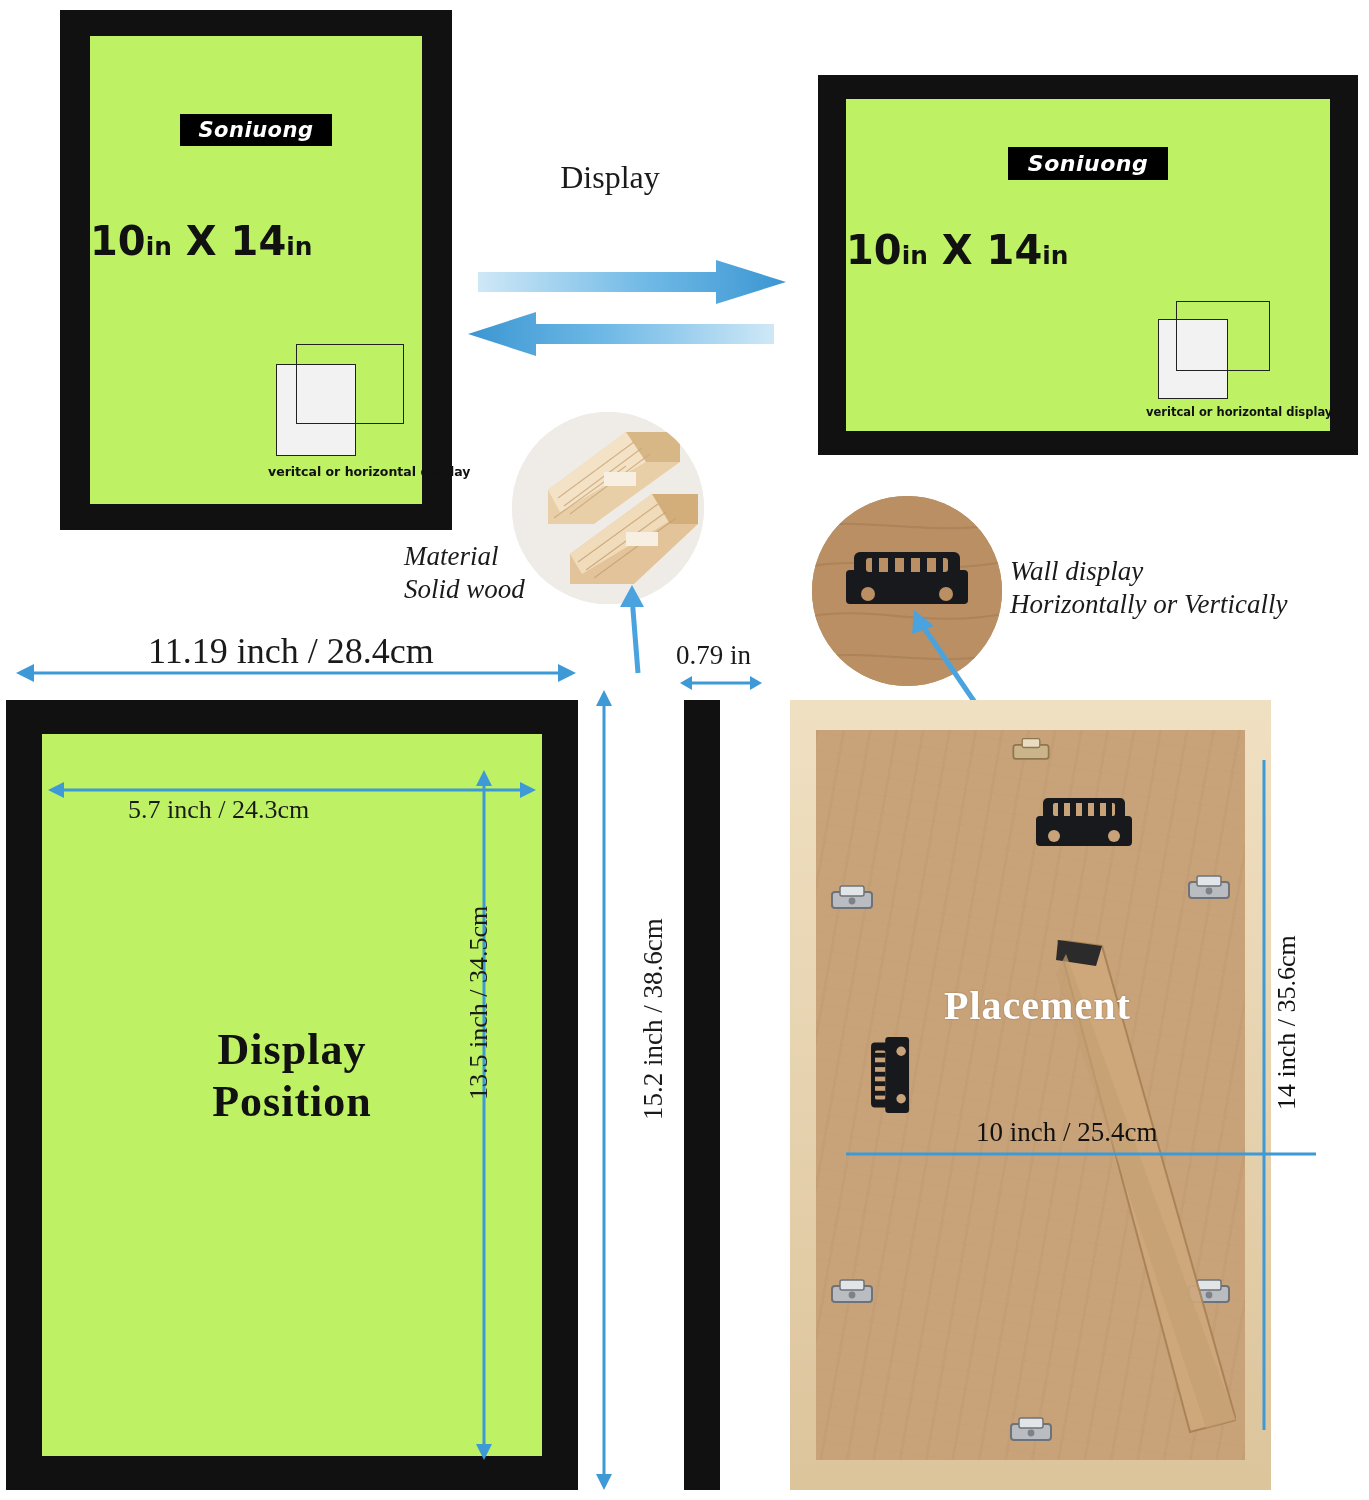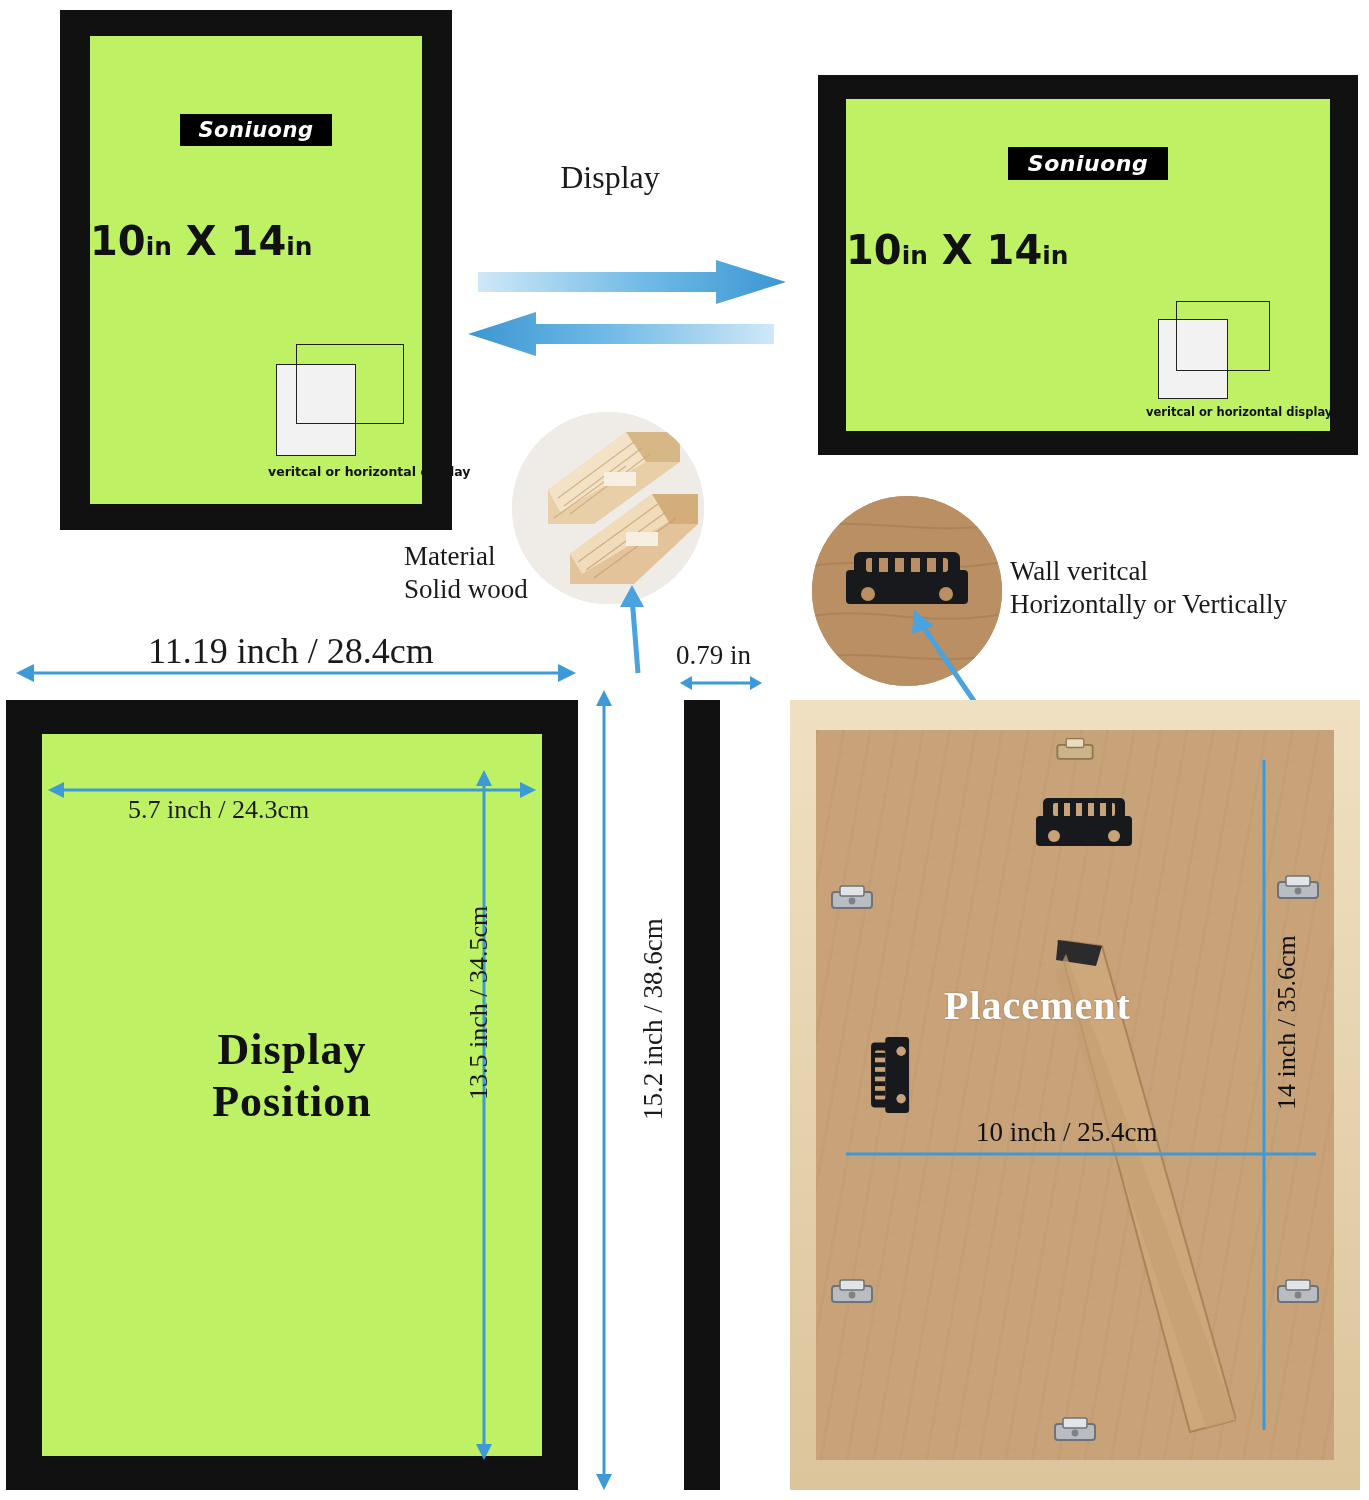--- a/index.html
+++ b/index.html
@@ -82,20 +82,21 @@
     text-align: center;
     line-height: 1.22;
     white-space: nowrap;
   }
   .callout-text {
     position: absolute;
     font-family: "Liberation Serif", serif;
     color: #1a1a1a;
     line-height: 1.22;
     white-space: nowrap;
+    font-style: italic;
   }
   .dim-text {
     position: absolute;
     font-family: "Liberation Serif", serif;
     color: #1a1a1a;
     white-space: nowrap;
   }
   .dim-text.vert {
     transform-origin: 0 0;
     transform: rotate(-90deg);
@@ -270,21 +271,21 @@
           <rect x="74" y="6" width="7" height="14"></rect>
           <rect x="90" y="6" width="7" height="14"></rect>
         </g>
         <circle cx="22" cy="42" r="7" fill="#b98f63"></circle>
         <circle cx="100" cy="42" r="7" fill="#b98f63"></circle>
       </g>
     </svg>
   </div>
 
   <div class="callout-text" style="left:1010px; top:555px; font-size:27px;">
-    <div>Wall veritcal</div>
+    <div>Wall display</div>
     <div>Horizontally or Vertically</div>
   </div>
 
   <svg style="position:absolute; left:890px; top:600px;" width="110" height="110" viewBox="0 0 110 110">
     <path d="M86 104 L30 22" stroke="#4aa3df" stroke-width="5" fill="none"></path>
     <path d="M24 10 L44 26 L22 34 Z" fill="#4aa3df"></path>
   </svg>
 
   <svg style="position:absolute; left:16px; top:660px;" width="560" height="26" viewBox="0 0 560 26">
     <line x1="14" y1="13" x2="546" y2="13" stroke="#3d9ad6" stroke-width="3"></line>
@@ -324,21 +325,21 @@
   <div class="dim-text vert" style="left:638px; top:1120px; font-size:27px;">15.2 inch / 38.6cm</div>
 
   <svg style="position:absolute; left:680px; top:672px;" width="82" height="22" viewBox="0 0 82 22">
     <line x1="8" y1="11" x2="74" y2="11" stroke="#3d9ad6" stroke-width="3"></line>
     <path d="M0 11 L12 4 L12 18 Z" fill="#3d9ad6"></path>
     <path d="M82 11 L70 4 L70 18 Z" fill="#3d9ad6"></path>
   </svg>
   <div class="dim-text" style="left:676px; top:640px; font-size:27px;">0.79 in</div>
   <div class="frame" style="left:684px; top:700px; width:36px; height:790px;"></div>
 
-  <div style="position:absolute; left:790px; top:700px; width:570px; height:790px; background:#bef264; box-sizing:border-box;">
+  <div style="position:absolute; left:790px; top:700px; width:481px; height:790px; background:#bef264; box-sizing:border-box;">
 
     <div style="position:absolute; inset:0; background:
             linear-gradient(180deg,#f0e0c2,#dcc49b);"></div>
     <div style="position:absolute; left:26px; top:30px; right:26px; bottom:30px; background:#c8a278; box-sizing:border-box;">
 
       <div style="position:absolute; inset:0; opacity:.35; background:
              repeating-linear-gradient(100deg, rgba(160,118,74,.25) 0 3px, rgba(0,0,0,0) 3px 26px),
              repeating-linear-gradient(8deg, rgba(190,150,106,.22) 0 2px, rgba(0,0,0,0) 2px 18px);"></div>
 
       <svg style="position:absolute; left:220px; top:68px;" width="96" height="58" viewBox="0 0 96 58">

